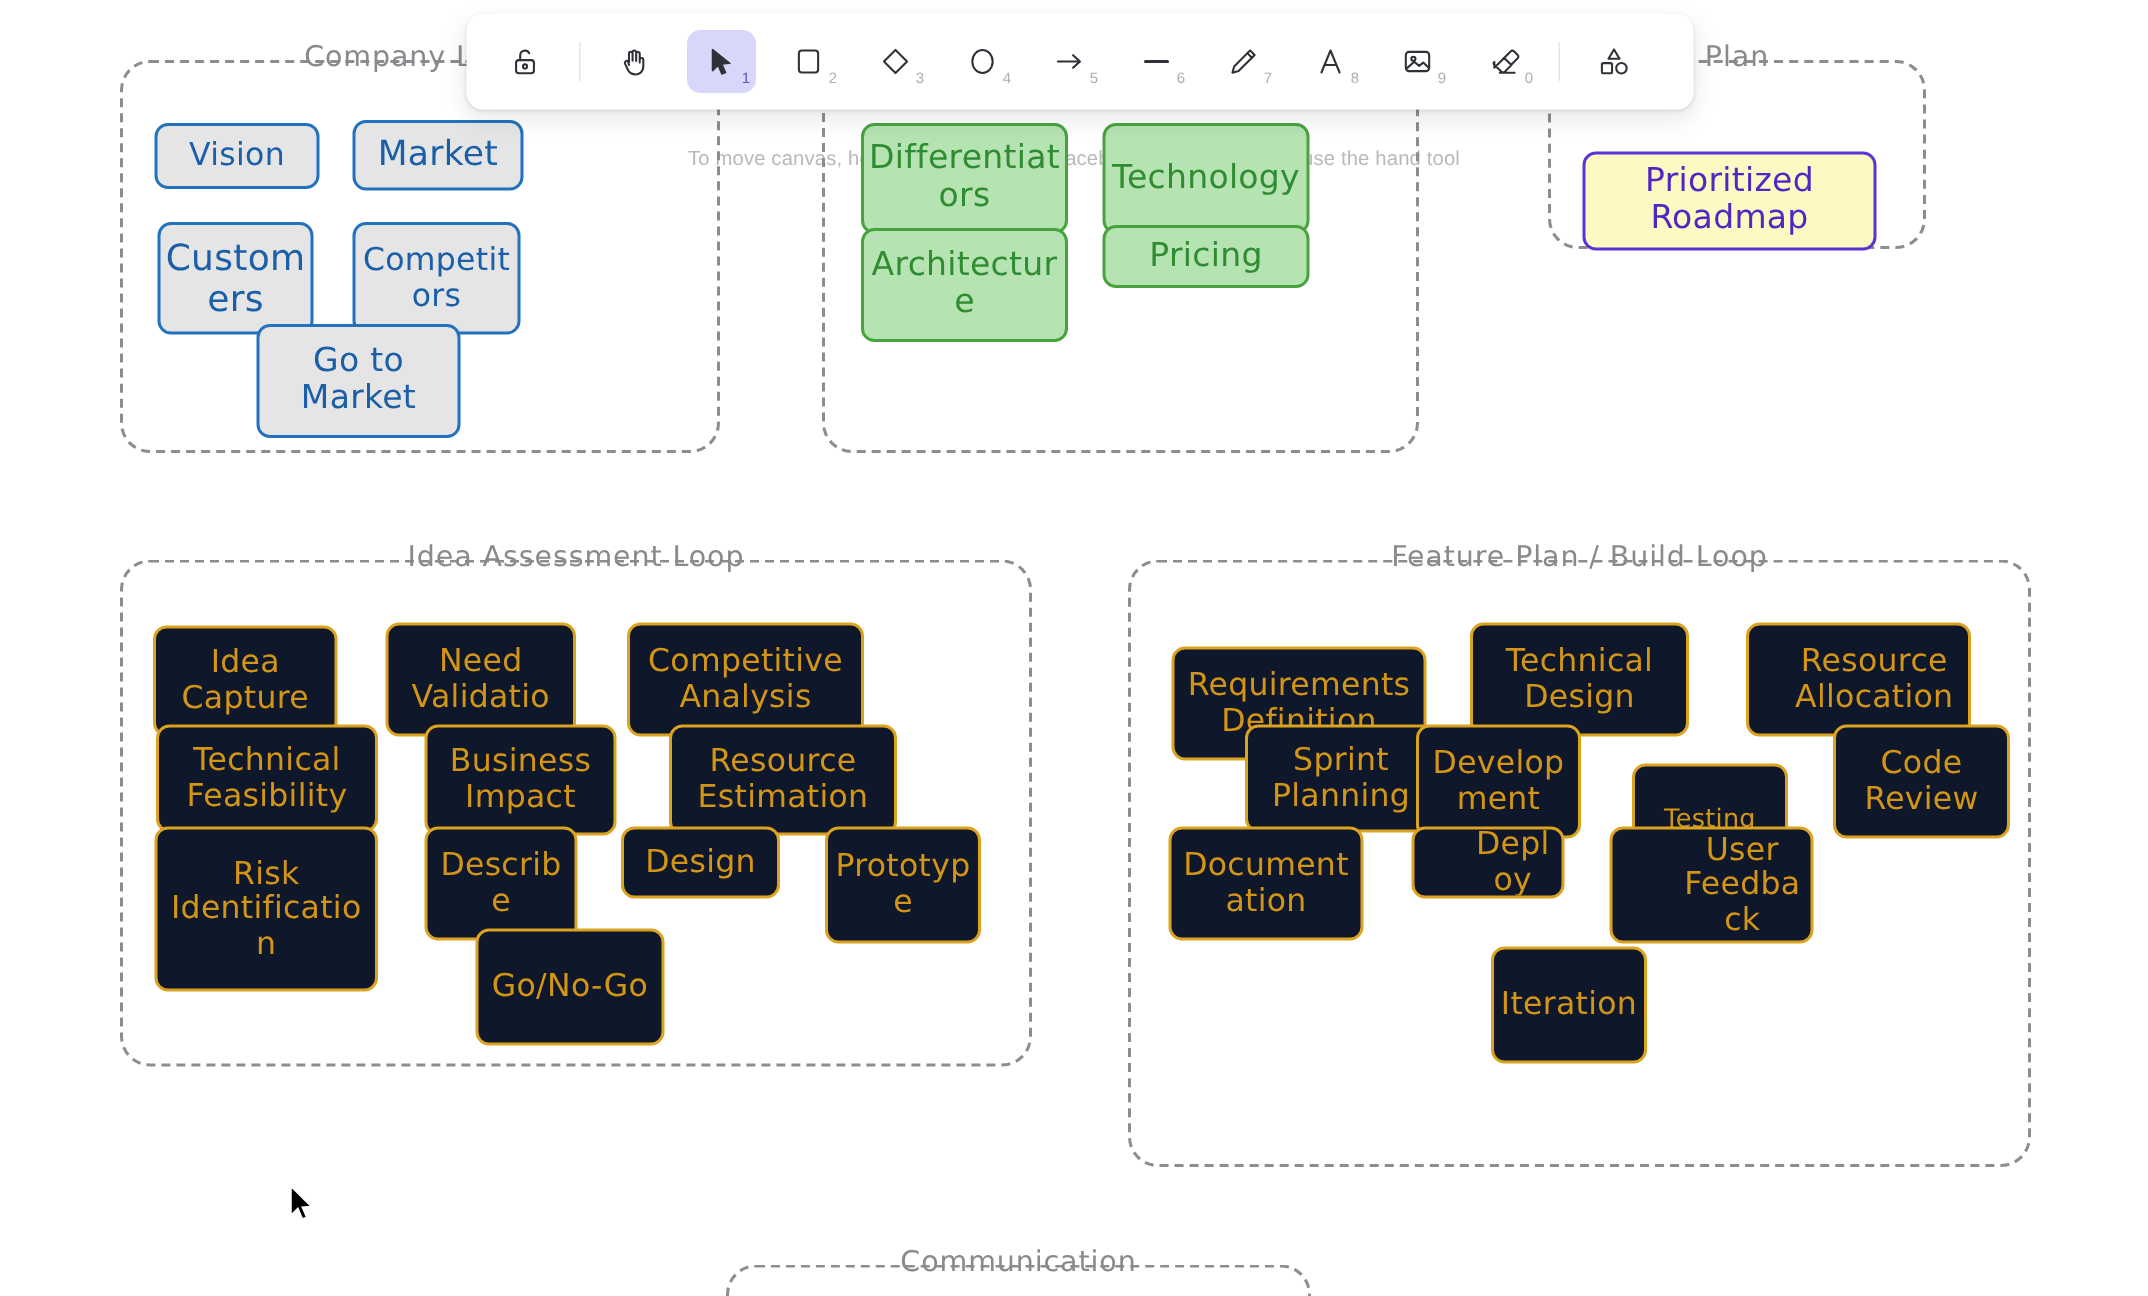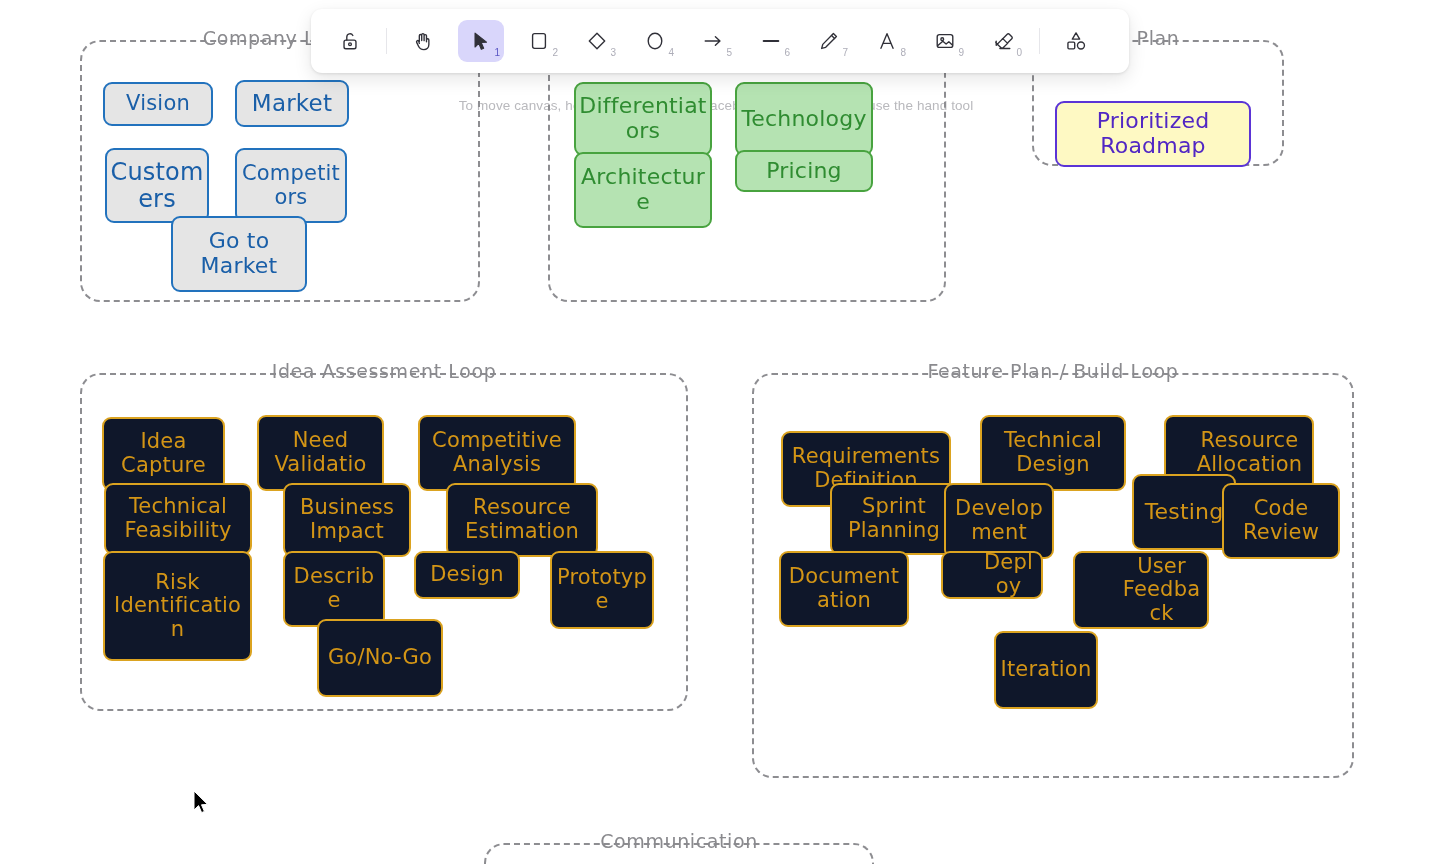--- a/index.html
+++ b/index.html
@@ -170,21 +170,21 @@
       <div class="note yellow" style="left: 103px; top: 551px; width: 149px; height: 110px; font-size: 21px;">Risk Identification</div>
       <div class="note yellow" style="left: 283px; top: 551px; width: 102px; height: 76px; font-size: 21px;">Describe</div>
       <div class="note yellow" style="left: 414px; top: 551px; width: 106px; height: 48px; font-size: 21px;">Design</div>
       <div class="note yellow" style="left: 550px; top: 551px; width: 104px; height: 78px; font-size: 21px;">Prototype</div>
       <div class="note yellow" style="left: 317px; top: 619px; width: 126px; height: 78px; font-size: 21px;">Go/No-Go</div>
       <div class="note yellow" style="left: 781px; top: 415px; width: 170px; height: 76px; font-size: 21px; margin-top: 16px;">Requirements Definition</div>
       <div class="note yellow" style="left: 980px; top: 415px; width: 146px; height: 76px; font-size: 21px;">Technical Design</div>
       <div class="note yellow" style="left: 1164px; top: 415px; width: 150px; height: 76px; font-size: 21px; padding-left: 24px;">Resource Allocation</div>
       <div class="note yellow" style="left: 783px; top: 483px; width: 128px; height: 72px; font-size: 21px; margin-left: 47px;">Sprint Planning</div>
       <div class="note yellow" style="left: 944px; top: 483px; width: 110px; height: 76px; font-size: 21px;">Development</div>
-      <div class="note yellow" style="left: 1088px; top: 474px; width: 104px; height: 76px; font-size: 22px; margin-left: 44px;">Testing</div>
+      <div class="note yellow" style="left: 1088px; top: 509px; width: 104px; height: 76px; font-size: 17px;">Testing</div>
       <div class="note yellow" style="left: 1222px; top: 483px; width: 118px; height: 76px; font-size: 21px;">Code Review</div>
       <div class="note yellow" style="left: 779px; top: 551px; width: 130px; height: 76px; font-size: 21px;">Documentation</div>
       <div class="note yellow" style="left: 941px; top: 551px; width: 102px; height: 48px; font-size: 21px; padding-left: 36px;">Deploy</div>
       <div class="note yellow" style="left: 1073px; top: 551px; width: 136px; height: 78px; font-size: 21px; padding-left: 44px;">User Feedback</div>
       <div class="note yellow" style="left: 994px; top: 619px; width: 104px; height: 78px; font-size: 21px; margin-top: 12px;">Iteration</div>
     </div>
 
   <div class="toolbar" id="toolbar">
       <div class="tb-item" title="Keep selected tool active after drawing">
         <span>

